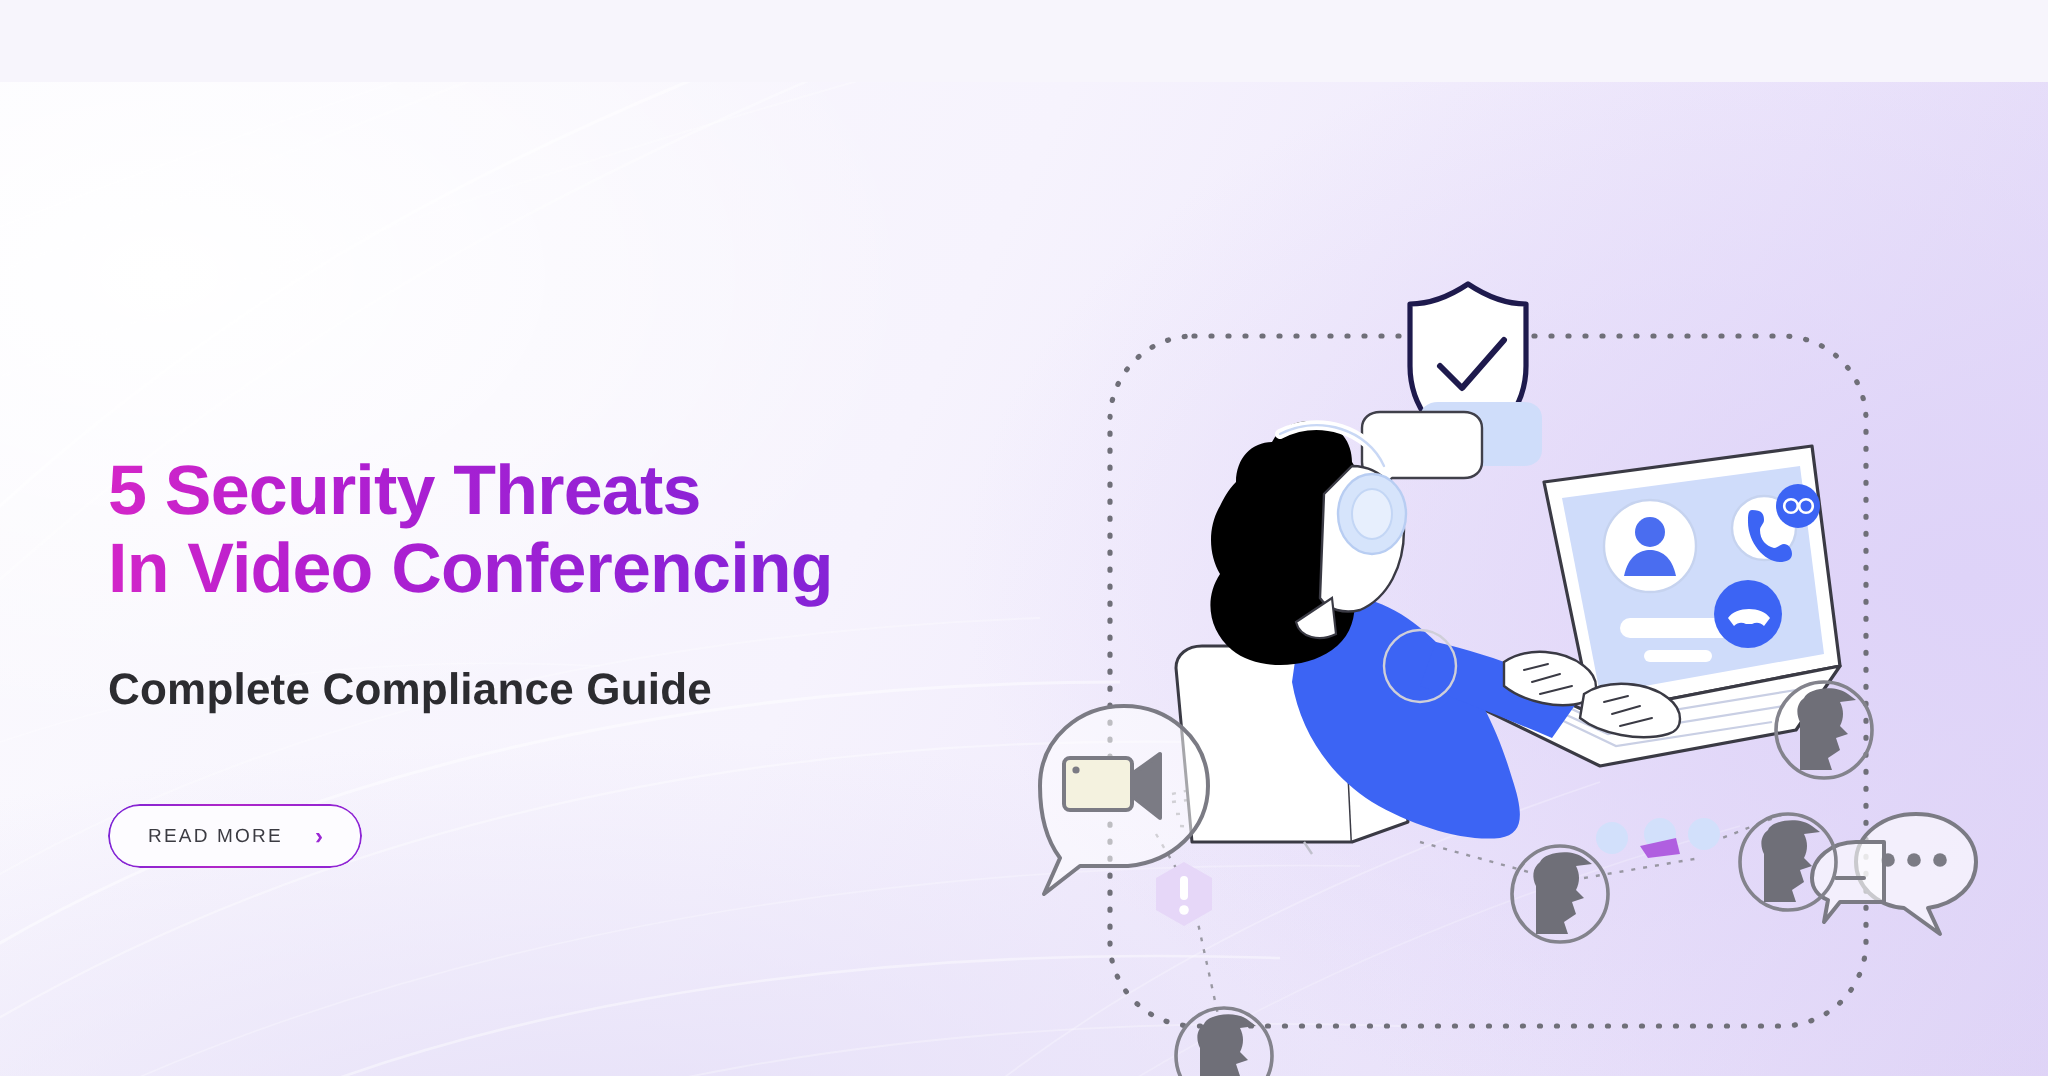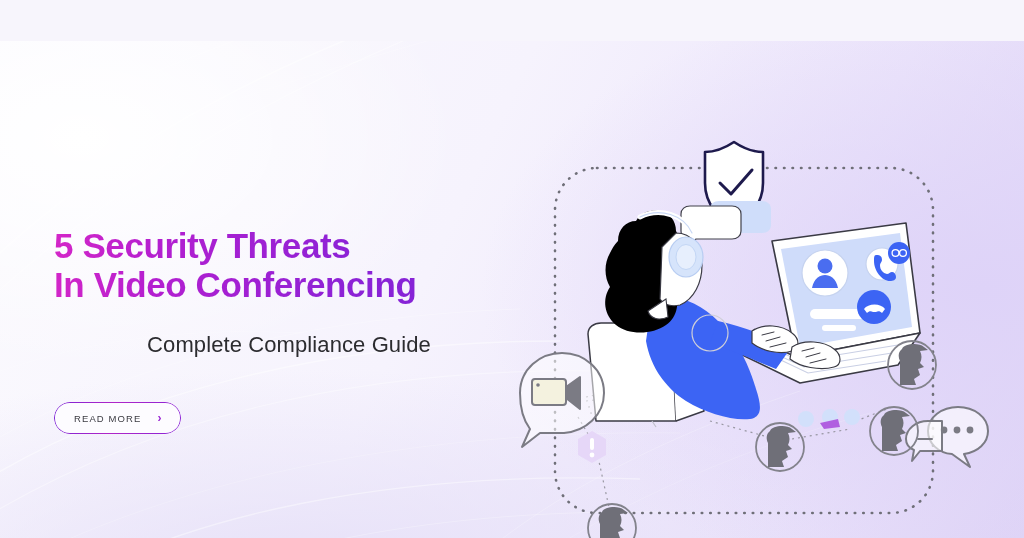--- a/index.html
+++ b/index.html
@@ -37,23 +37,22 @@
     -webkit-background-clip:text;
     background-clip:text;
     color:transparent;
     -webkit-text-fill-color:transparent;
     white-space:pre-line;
   }
   .subhead {
     margin-top:28px;
     font-size:22px;
     color:#2c2c30;
-    font-weight:400;
+    font-weight:700;
     letter-spacing:0.1px;
-    text-align:center;
   }
   .cta {
     margin-top:44px;
     display:inline-flex;
     align-items:center;
     justify-content:center;
     gap:16px;
     height:32px;
     padding:0 20px;
     border-radius:999px;

